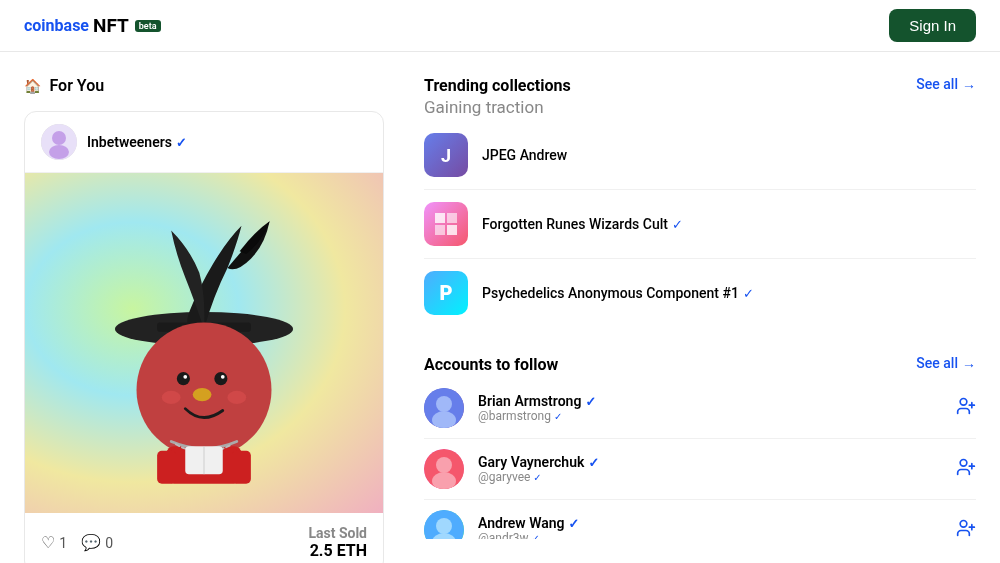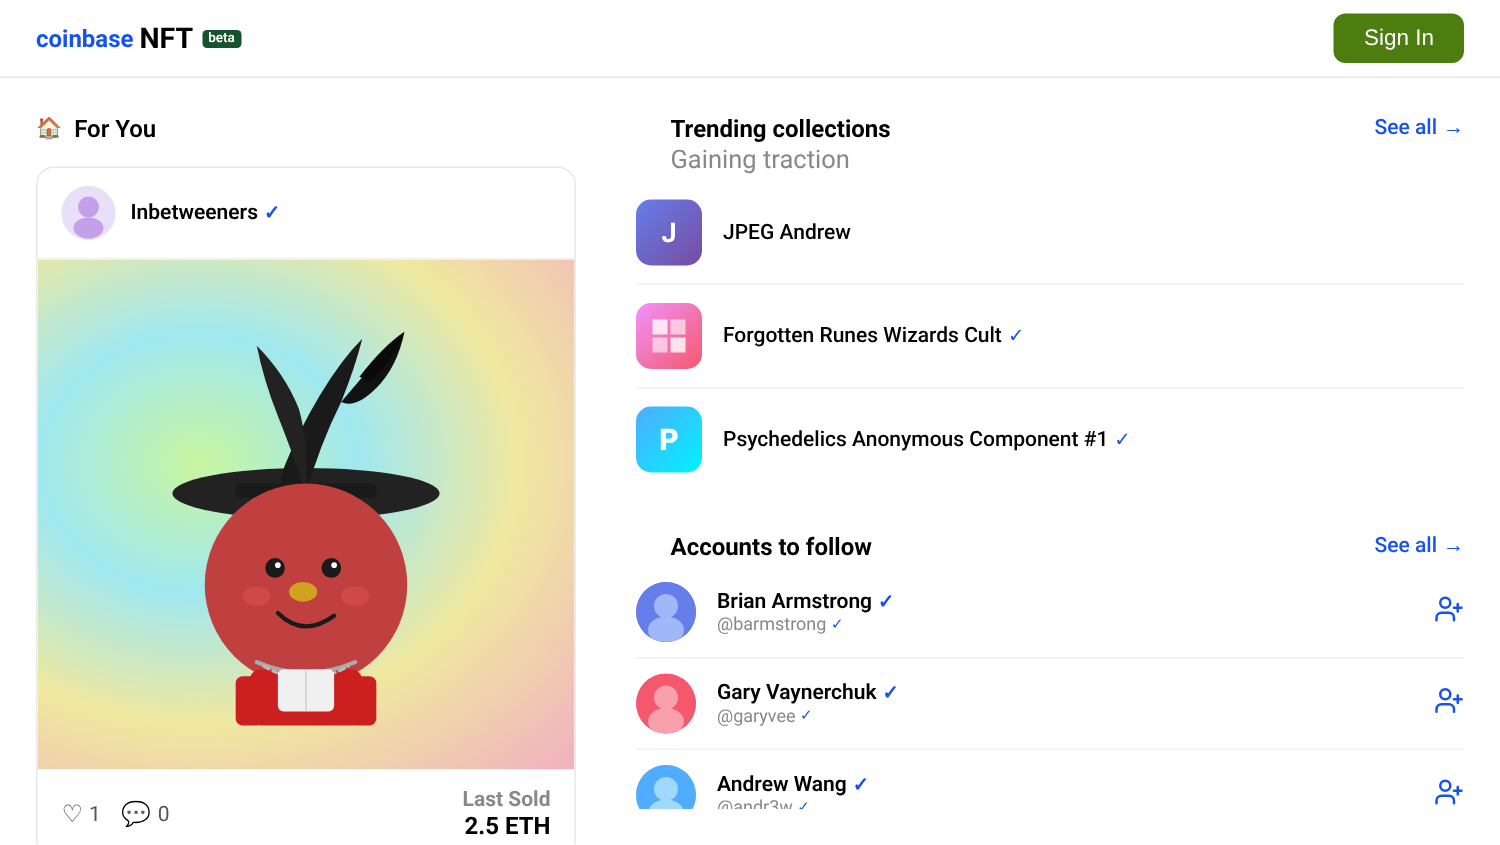--- a/index.html
+++ b/index.html
@@ -32,21 +32,21 @@
       padding: 14px 16px; font-size: 15px; color: #666; cursor: pointer;
       text-decoration: none; position: relative;
     }
     .nav-item.active { color: #1652f0; font-weight: 500; }
     .nav-item.active::after {
       content: ''; position: absolute; bottom: 0; left: 16px; right: 16px;
       height: 2px; background: #1652f0; border-radius: 1px;
     }
     .spacer { flex: 1; }
     .sign-in-btn {
-      background: #4d7c0f; color: #fff; border: none; border-radius: 8px;
+      background: #14532d; color: #fff; border: none; border-radius: 8px;
       padding: 8px 20px; font-size: 15px; font-weight: 500; cursor: pointer;
     }
 
     
     .main { display: flex; padding: 24px; gap: 40px; height: calc(563px - 52px); overflow: hidden; }
 
     
     .left-col { width: 360px; flex-shrink: 0; }
     .section-title { display: flex; align-items: center; gap: 8px; font-size: 16px; font-weight: 600; margin-bottom: 16px; }
     .home-icon { font-size: 14px; }
@@ -73,21 +73,21 @@
     .card-actions { display: flex; align-items: center; gap: 14px; }
     .action-item { display: flex; align-items: center; gap: 4px; font-size: 14px; color: #555; cursor: pointer; }
     .action-icon { font-size: 16px; }
     .last-sold { margin-left: auto; text-align: right; }
     .last-sold-label { font-size: 14px; color: #888; font-weight: bold; }
     .last-sold-value { font-size: 16px; font-weight: 700; color: #000; }
 
     
     .right-col { flex: 1; }
     .trending-section { margin-bottom: 28px; }
-    .section-header { display: flex; align-items: flex-start; justify-content: space-between; margin-bottom: 4px; margin-left: 23px; }
+    .section-header { display: flex; align-items: flex-start; justify-content: space-between; margin-bottom: 4px; }
     .section-header-left {}
     .section-main-title { font-size: 16px; font-weight: 700; color: #000; }
     .section-subtitle { font-size: 17px; color: #888; margin-top: 2px; }
     .see-all { display: flex; align-items: center; gap: 4px; color: #1652f0; font-size: 14px; font-weight: 500; cursor: pointer; }
     .arrow-icon { font-size: 14px; }
 
     
     .collection-list { display: flex; flex-direction: column; gap: 0; }
     .collection-item {
       display: flex; align-items: center; gap: 14px; padding: 12px 0;

